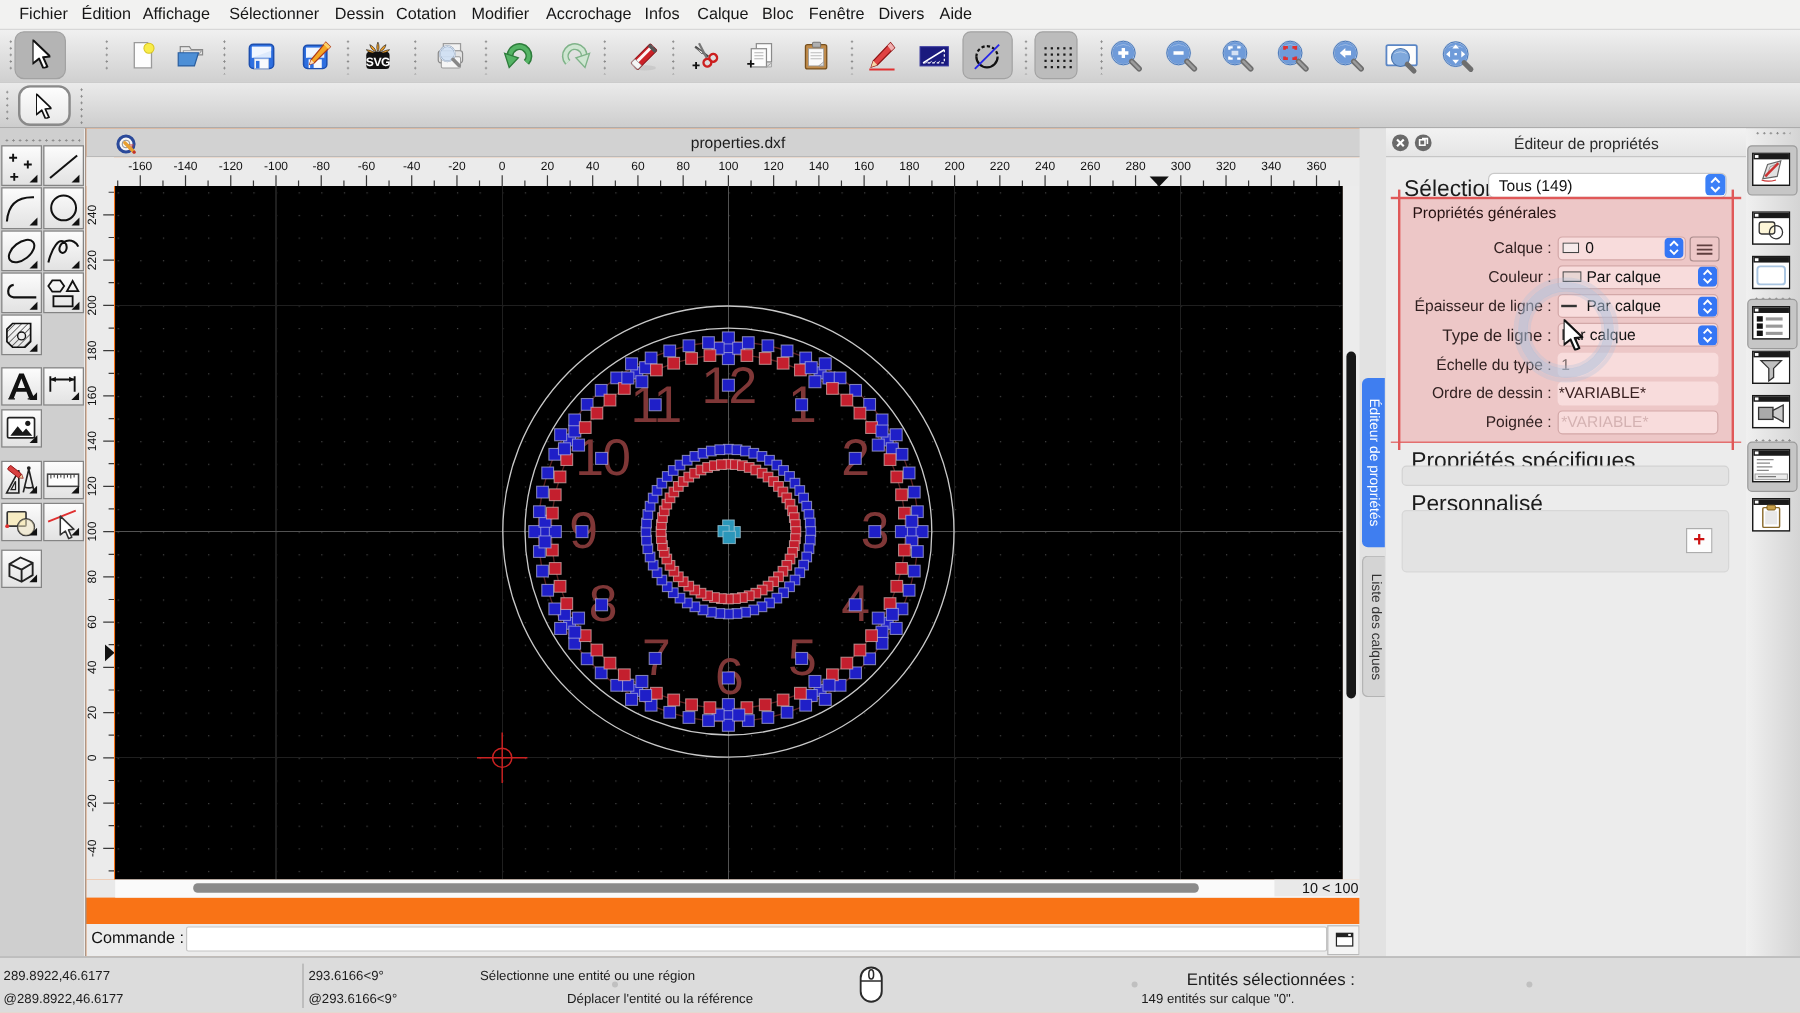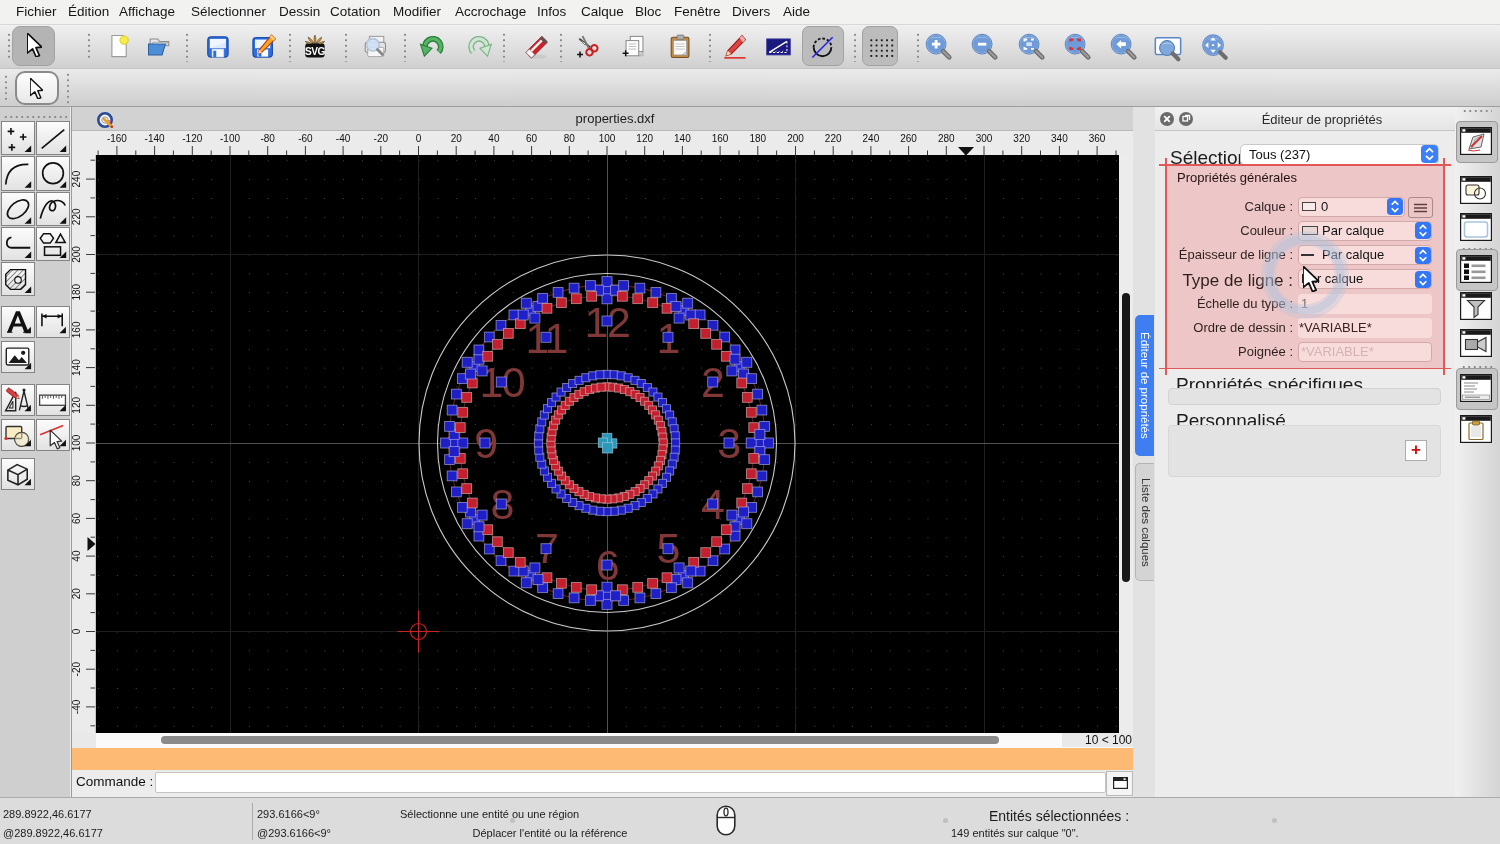--- a/index.html
+++ b/index.html
@@ -325,21 +325,21 @@
       <line x1="3" y1="16" x2="28" y2="6" stroke="#e03030" stroke-width="1.8"></line>
       <g transform="translate(14,11)">
         <path transform="scale(1.0)" d="M0,0 L0,17 L4.6,13.4 L7.6,20.3 L10.4,19.1 L7.4,12.4 L12.4,11.9 Z" fill="#fff" stroke="#333" stroke-width="1.4" stroke-linejoin="round"></path>
       </g>
       <polygon points="31,21.5 31,28.5 24,28.5" fill="#111"></polygon>
     </svg></div>
 <div style="position:absolute;left:0.5px;top:458px;width:34px;height:31.5px;background:linear-gradient(#fcfcfc,#e2e2e2);border:1px solid #848484;box-sizing:border-box"><svg width="32" height="29.5" viewBox="0 0 34 32">
       <path d="M6,12 L16,6 L27,11 L27,22 L17,28 L6,23 Z M6,12 L17,17 L27,11 M17,17 L17,28" fill="none" stroke="#222" stroke-width="1.7"></path>
       <polygon points="31,21.5 31,28.5 24,28.5" fill="#111"></polygon>
     </svg></div>
-<div class="abs" style="left:71px;top:107px;width:1062px;height:690px;background:#fdba74;border-left:1px solid #9a9a9a">
+<div class="abs" style="left:71px;top:107px;width:1062px;height:690px;background:#f97316;border-left:1px solid #9a9a9a">
 <div class="abs" style="left:0;top:0;width:1062px;height:24px;background:#d2d2d2;border-bottom:1px solid #b9b9b9"></div>
 <svg class="abs" style="left:24px;top:4px" width="19" height="19" viewBox="0 0 19 19">
       <circle cx="9" cy="9" r="6.7" fill="#f6f6f6" stroke="#2b4a9a" stroke-width="2.6"></circle>
       <path d="M9,9 L15.5,9 A6.5,6.5 0 0 1 12,14.6 Z" fill="#cc4444" opacity="0.55"></path>
       <circle cx="9" cy="9" r="3.2" fill="none" stroke="#888" stroke-width="0.8"></circle>
       <line x1="8" y1="8" x2="15.5" y2="15.5" stroke="#e8a030" stroke-width="2.8" stroke-linecap="round"></line>
       <circle cx="15.8" cy="15.8" r="1.3" fill="#c03030"></circle>
     </svg>
 <div class="abs" style="left:0;top:4px;width:1086px;text-align:center;font-size:13px;color:#1c1c1c">properties.dxf</div>
 <svg width="1062" height="24" viewBox="0 0 1062 24" xmlns="http://www.w3.org/2000/svg" style="position:absolute;left:0;top:24px;background:#ebebeb">
@@ -828,21 +828,21 @@
 <div class="abs" style="left:0;top:0;width:300px;height:24px;background:linear-gradient(#f2f2f2,#e5e5e5);border-bottom:1px solid #c6c6c6"></div>
 <svg class="abs" style="left:4px;top:4px" width="36" height="16" viewBox="0 0 36 16">
       <circle cx="8" cy="8" r="7" fill="#6a6a6a"></circle>
       <path d="M5.2,5.2 L10.8,10.8 M10.8,5.2 L5.2,10.8" stroke="#fff" stroke-width="1.8"></path>
       <circle cx="27" cy="8" r="7" fill="#6a6a6a"></circle>
       <rect x="24" y="5.5" width="4.5" height="4.5" fill="none" stroke="#fff" stroke-width="1.3"></rect>
       <path d="M26,4.5 h4.5 v4.5" fill="none" stroke="#fff" stroke-width="1.3"></path>
     </svg>
 <div class="abs" style="left:0;top:5px;width:334px;text-align:center;font-size:13px;color:#2a2a2a">Éditeur de propriétés</div>
 <div class="lbl" style="left:15px;top:40px">Sélection :</div>
-<div class="abs" style="left:85px;top:36.5px;width:199px;height:21px;background:#fff;border:1px solid #c9c9c9;border-radius:5px;font-size:13px;line-height:19px;padding-left:8px;color:#111">Tous (237)</div>
+<div class="abs" style="left:85px;top:36.5px;width:199px;height:21px;background:#fff;border:1px solid #c9c9c9;border-radius:5px;font-size:13px;line-height:19px;padding-left:8px;color:#111">Tous (149)</div>
 <svg class="abs" style="left:266px;top:38px" width="17" height="18" viewBox="0 0 17 18">
       <rect width="17" height="18" rx="4" fill="#3b80f7"></rect>
       <path d="M5,7.2 L8.5,3.6 L12,7.2 M5,10.8 L8.5,14.4 L12,10.8" fill="none" stroke="#fff" stroke-width="1.7"></path>
     </svg>
 </div>
 <div class="abs" style="left:1166px;top:165px;width:278px;height:203.5px;background:#edc7c7"></div>
 <div class="abs" style="left:1159px;top:164.25px;width:292px;height:1.5px;background:#e05858"></div>
 <div class="abs" style="left:1159px;top:367.75px;width:292px;height:1.5px;background:#e05858"></div>
 <div class="abs" style="left:1165.25px;top:158px;width:1.5px;height:217px;background:#e05858"></div>
 <div class="abs" style="left:1443.25px;top:158px;width:1.5px;height:217px;background:#e05858"></div>
@@ -872,21 +872,21 @@
     <path d="M5,7.2 L8.5,3.6 L12,7.2 M5,10.8 L8.5,14.4 L12,10.8" fill="none" stroke="#fff" stroke-width="1.7"></path>
   </svg>
 <div class="abs" style="left:1160px;top:247px;width:133px;text-align:right;font-size:13px;color:#2f1f1f">Épaisseur de ligne :</div>
 <div class="abs" style="left:1297.5px;top:245px;width:134.5px;height:20px;background:#f8dcdc;border:1px solid #d3a8a8;border-radius:4px"></div>
 <div class="abs" style="left:1301px;top:254px;width:13px;height:1.5px;background:#333"></div>
 <div class="abs" style="left:1322px;top:247px;font-size:13px;color:#111">Par calque</div>
 <svg class="abs" style="left:1414.5px;top:246.5px" width="16" height="17" viewBox="0 0 17 18">
     <rect width="17" height="18" rx="4" fill="#3576f5"></rect>
     <path d="M5,7.2 L8.5,3.6 L12,7.2 M5,10.8 L8.5,14.4 L12,10.8" fill="none" stroke="#fff" stroke-width="1.7"></path>
   </svg>
-<div class="abs" style="left:1160px;top:271.3px;width:133px;text-align:right;font-size:17px;color:#2f1f1f">Type de ligne :</div>
+<div class="abs" style="left:1160px;top:271.3px;width:133px;text-align:right;font-size:14px;color:#2f1f1f">Type de ligne :</div>
 <div class="abs" style="left:1297.5px;top:269.3px;width:134.5px;height:20px;background:#f8dcdc;border:1px solid #d3a8a8;border-radius:4px"></div>
 <div class="abs" style="left:1301px;top:271.3px;font-size:13px;color:#111">Par calque</div>
 <svg class="abs" style="left:1414.5px;top:270.8px" width="16" height="17" viewBox="0 0 17 18">
     <rect width="17" height="18" rx="4" fill="#3576f5"></rect>
     <path d="M5,7.2 L8.5,3.6 L12,7.2 M5,10.8 L8.5,14.4 L12,10.8" fill="none" stroke="#fff" stroke-width="1.7"></path>
   </svg>
 <div class="abs" style="left:1160px;top:295.5px;width:133px;text-align:right;font-size:13px;color:#2f1f1f">Échelle du type :</div>
 <div class="abs" style="left:1297.5px;top:293.5px;width:134.5px;height:20px;background:#f8dcdc;border-radius:4px"></div>
 <div class="abs" style="left:1301px;top:295.5px;font-size:13px;color:#7a6a6a">1</div>
 <div class="abs" style="left:1160px;top:319.8px;width:133px;text-align:right;font-size:13px;color:#2f1f1f">Ordre de dessin :</div>

